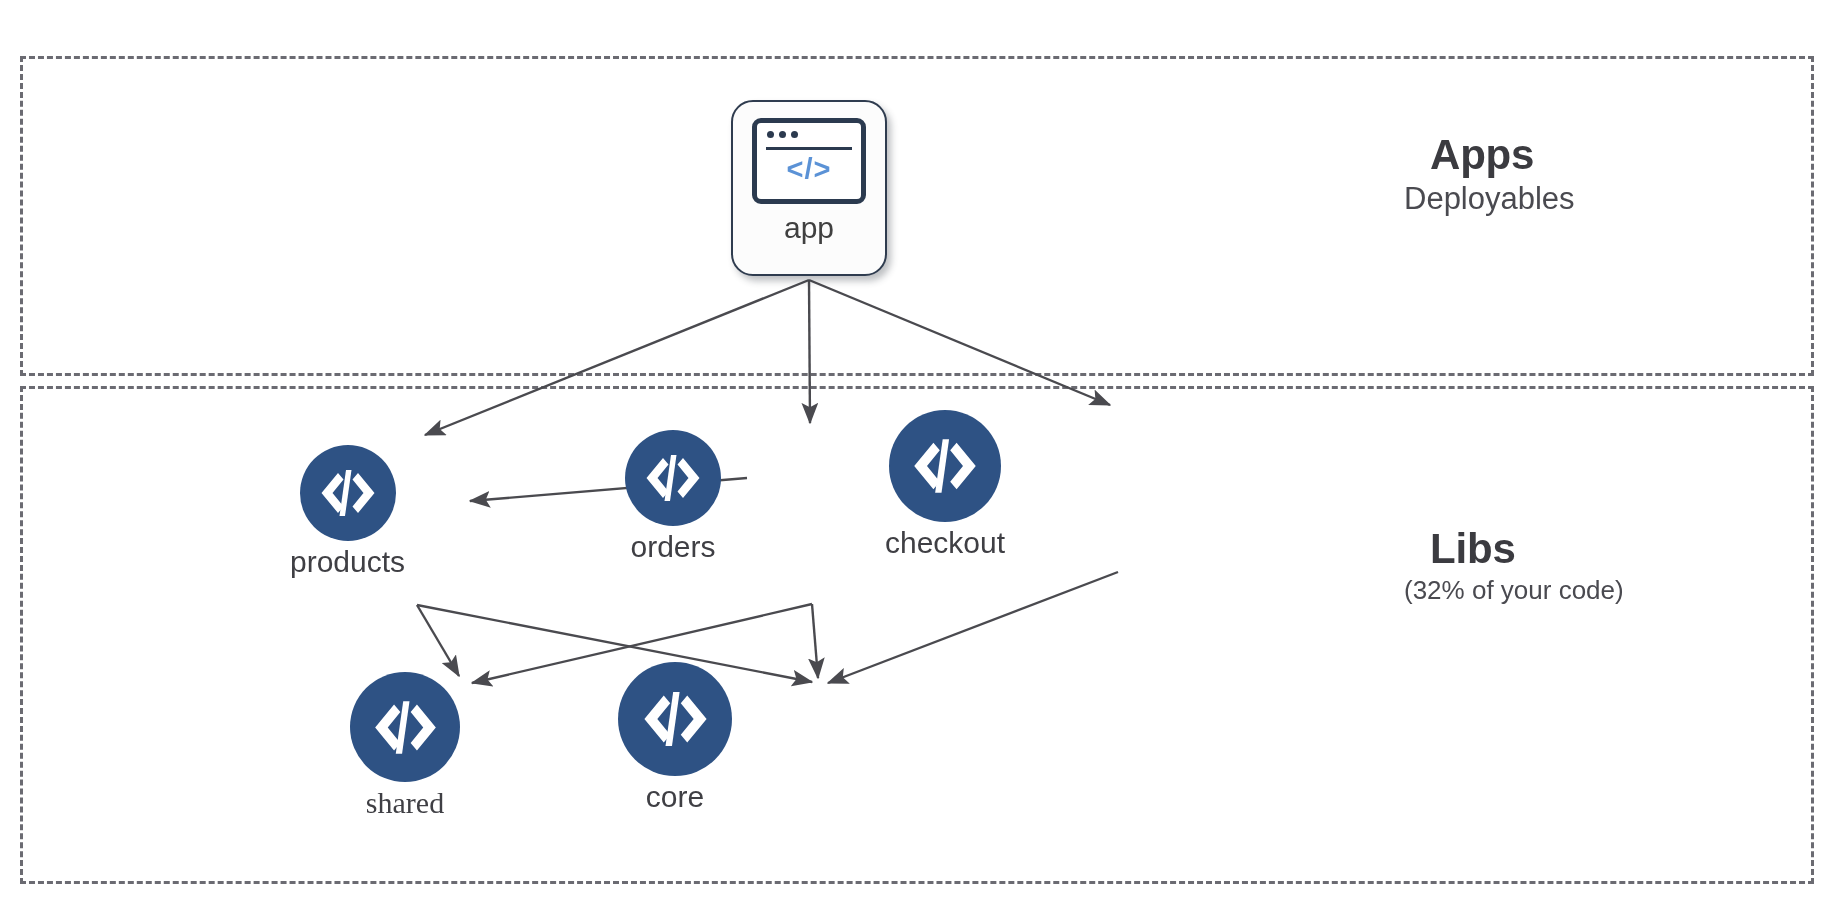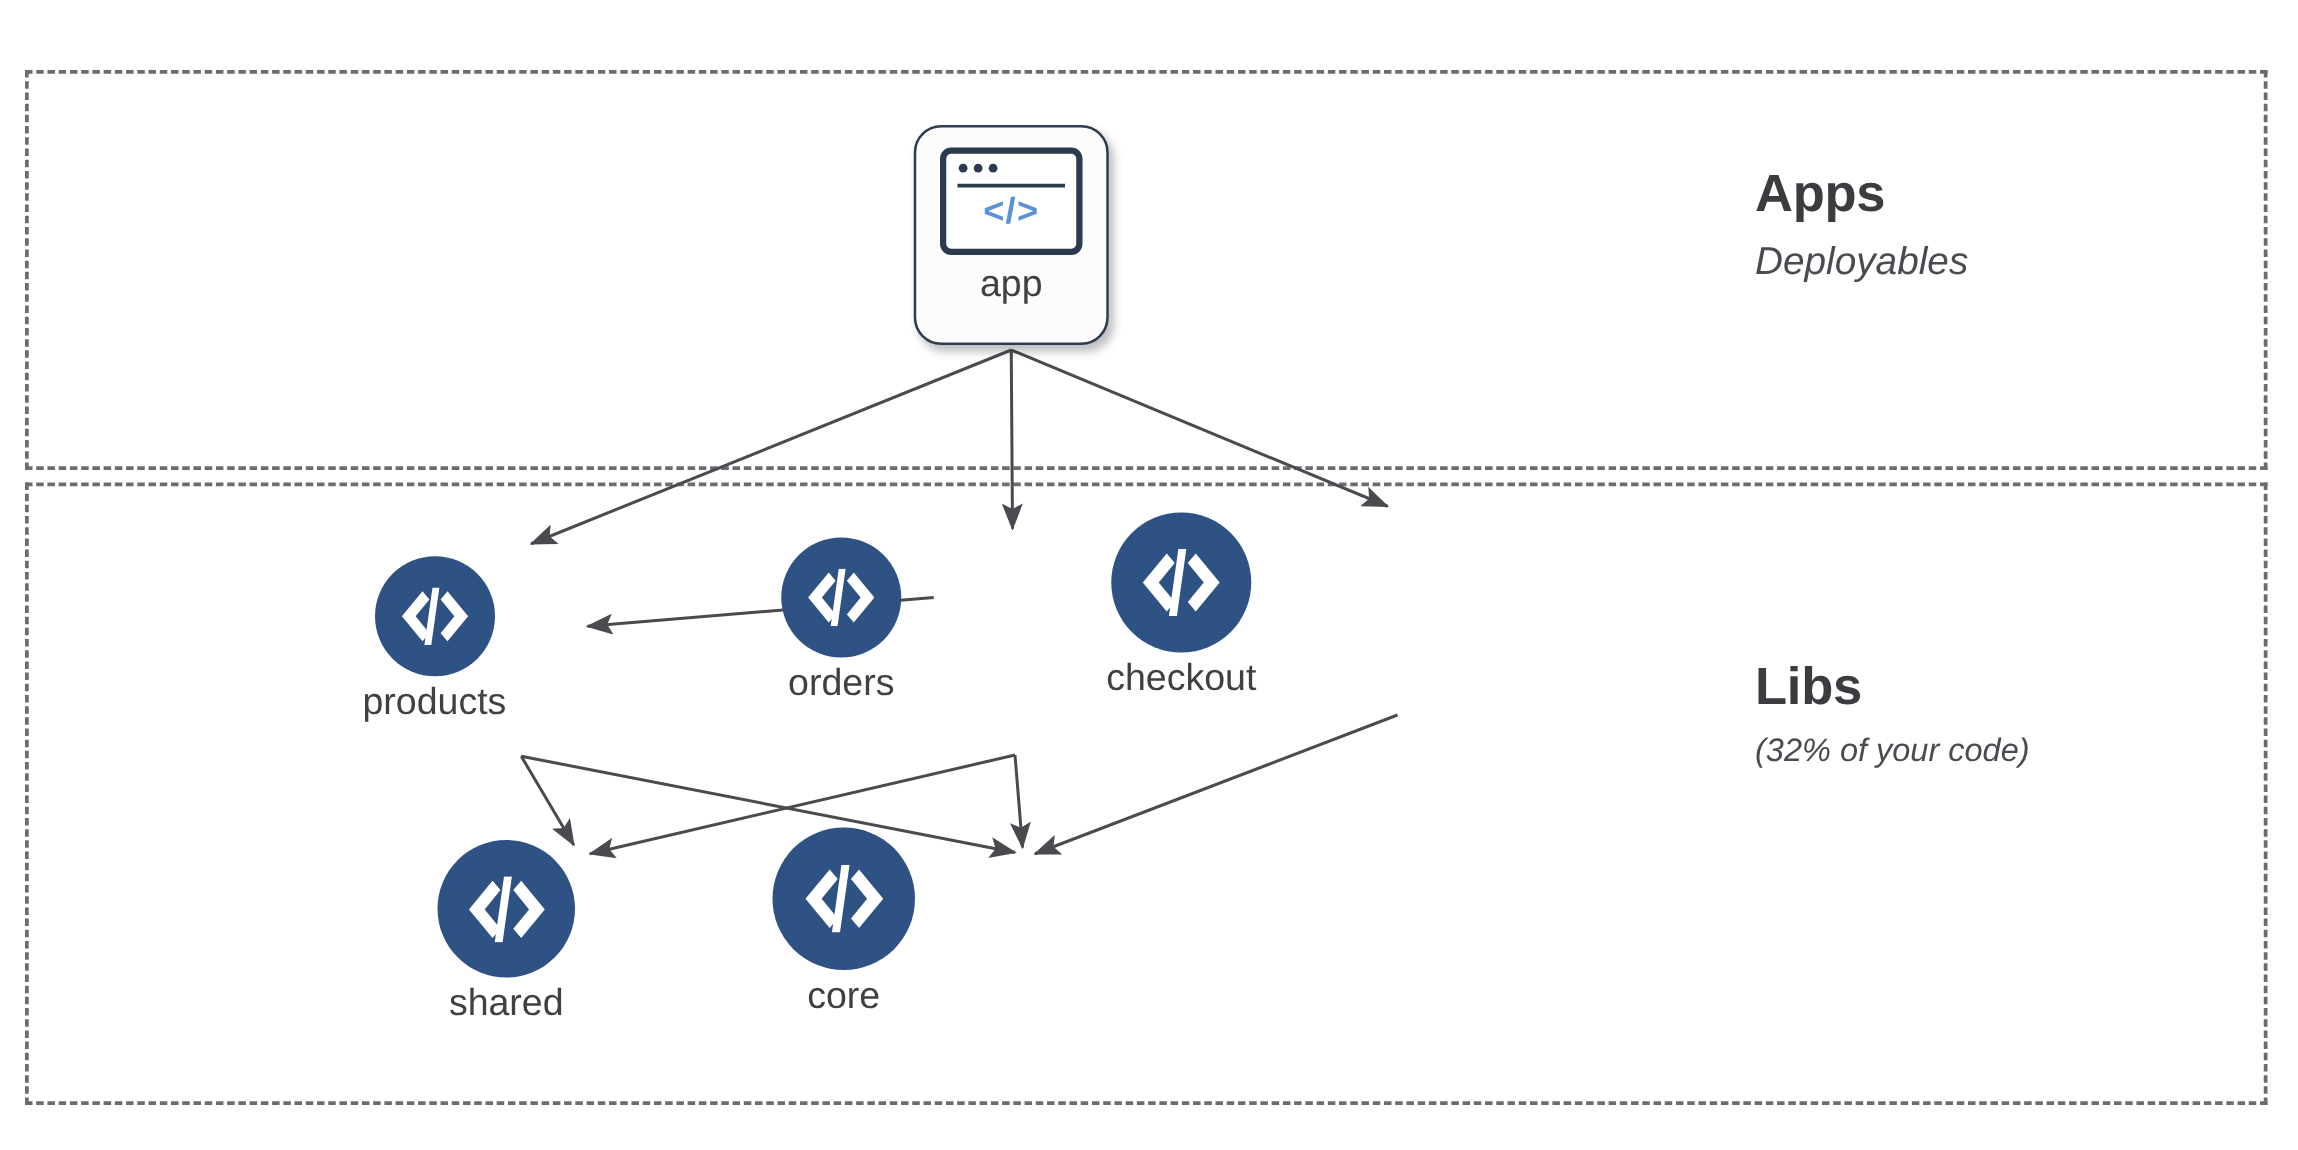--- a/index.html
+++ b/index.html
@@ -46,28 +46,28 @@
     position: absolute;
     color: #3f3f44;
     line-height: 1.12;
   }
   .zone-caption .zone-title {
     display: block;
     font-size: 42px;
     font-weight: bold;
     letter-spacing: -0.2px;
     color: #3b3b40;
+    margin-left: 26px;
   }
   .zone-caption .zone-sub {
     display: block;
     font-size: 31px;
     font-weight: normal;
     color: #4a4a50;
-    margin-top: 14px;
-    font-style: italic;
+    margin-top: 4px;
   }
   .zone-caption.small-sub .zone-sub {
     font-size: 26px;
   }
   #caption-apps {
     left: 1404px;
     top: 131px;
   }
   #caption-libs {
     left: 1404px;
@@ -172,21 +172,21 @@
   .lib-node .lib-label {
     margin-top: 4px;
     font-size: 30px;
     color: #3f3f44;
     white-space: nowrap;
   }
 
   #node-products { left: 290px;  top: 445px; justify-content: flex-end; }
   #node-orders   { left: 625px;  top: 430px; }
   #node-checkout { left: 885px;  top: 410px; }
-  #node-shared   { left: 350px;  top: 672px; }
+  #node-shared   { left: 350px;  top: 672px; font-family: Liberation Serif, serif; }
   #node-core     { left: 618px;  top: 662px; }
 </style>
 </head>
 <body>
 
 <div id="stage">
 
   <div class="zone" id="zone-apps"></div>
   <div class="zone" id="zone-libs"></div>
 

